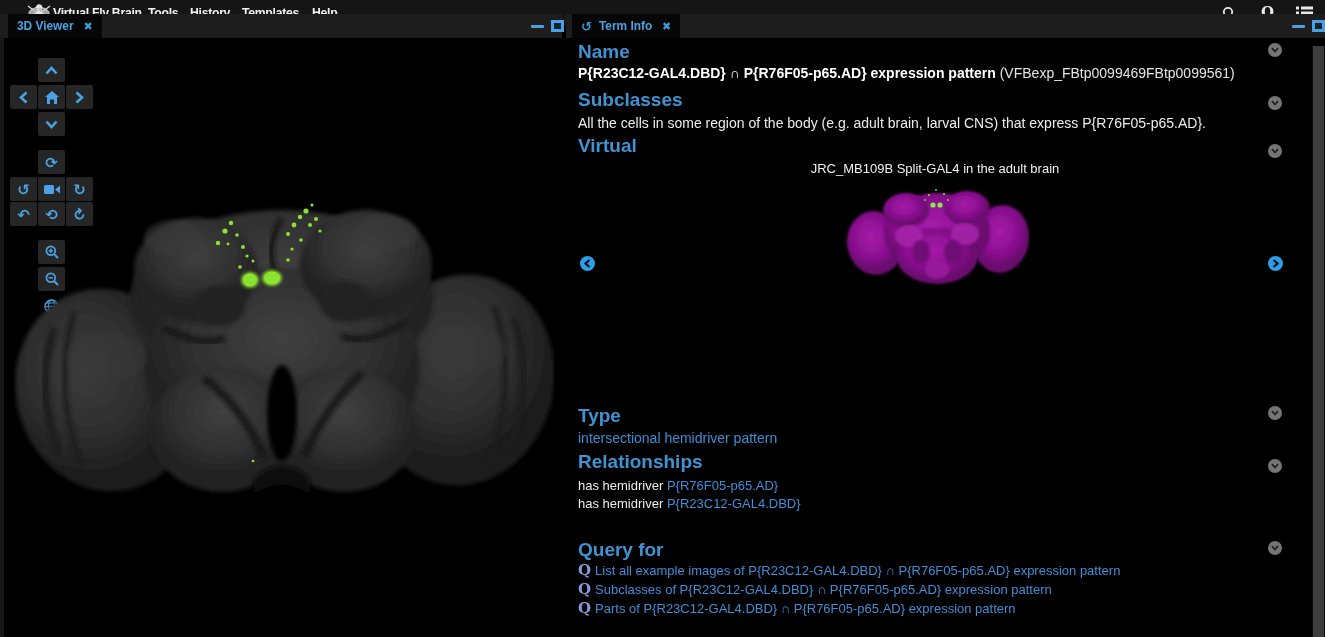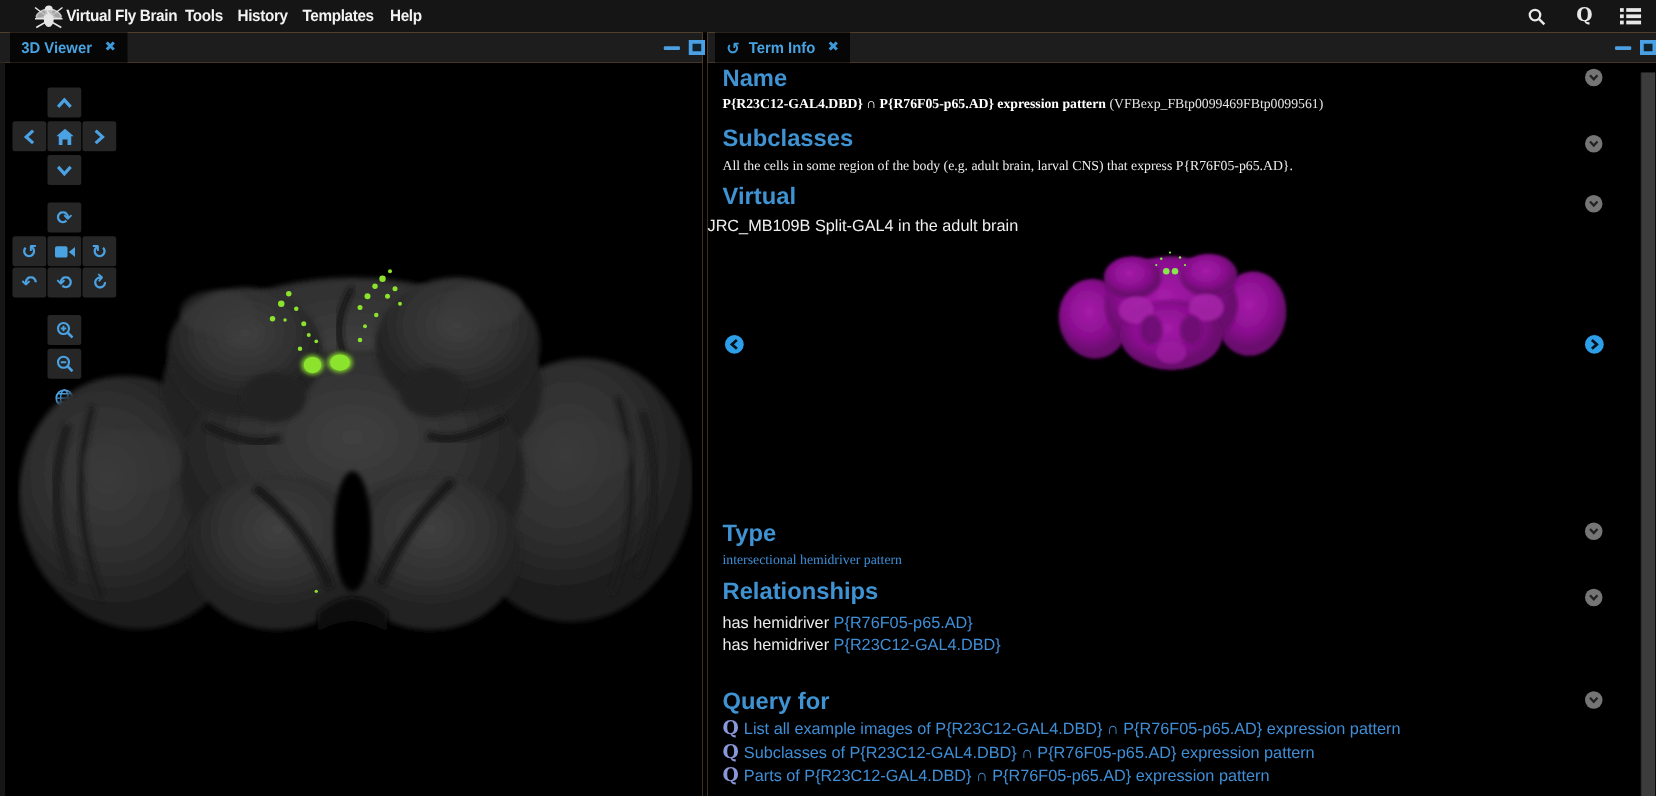--- a/index.html
+++ b/index.html
@@ -4,46 +4,46 @@
 <style>
   html,body{margin:0;padding:0;background:#000;}
   .app{position:relative;width:1325px;height:637px;background:#000;overflow:hidden;
        font-family:"Liberation Sans","DejaVu Sans",sans-serif;-webkit-font-smoothing:antialiased;}
   
   .topbar{position:absolute;left:0;top:0;width:1325px;height:26px;background:#151515;border-bottom:1px solid #000;}
   .menu-item{position:absolute;top:5px;color:#f2f2f2;font-size:13px;font-weight:bold;letter-spacing:-.3px;
              transform:scaleX(.94);transform-origin:left;cursor:default;}
   .top-icon{position:absolute;top:4px;color:#e8e8e8;}
   
-  .panel{position:absolute;top:26px;bottom:0;background:#fdba74;}
+  .panel{position:absolute;top:14px;bottom:0;background:#6d28d9;}
   .panel-header{position:absolute;left:0;top:0;right:0;height:24px;background:#1d1d1d;}
   .tab{position:absolute;top:0;height:24px;background:#060606;display:flex;align-items:center;
        padding:0 9px;gap:7px;}
   .tab-label{color:#48a3e2;font-size:12.5px;font-weight:bold;transform:scaleX(.95);transform-origin:left;}
   .tab-close{color:#3d9ad9;font-size:11px;font-weight:bold;line-height:1;}
   .tab-hist{color:#3d9ad9;font-size:13px;font-weight:bold;line-height:1;}
   .win-min{position:absolute;width:13px;height:3px;background:#4aa0e2;border-radius:1px;}
   .win-max{position:absolute;width:7px;height:6px;border:3px solid #4aa0e2;background:#10222e;}
   .panel-content{position:absolute;left:0;top:24px;right:0;bottom:0;background:#000;}
   
   .ctl{position:absolute;width:27px;height:24px;background:#262626;border-radius:2px;
        display:flex;align-items:center;justify-content:center;color:#4aa2e2;
        font-size:15px;font-weight:bold;line-height:1;}
   .ctl.flat{background:transparent;}
   .ctl svg{display:block;}
   .edge-strip{position:absolute;left:0;top:0;bottom:0;width:4px;background:#161616;}
   
   .sec-label{position:absolute;color:#3f93d2;font-size:19px;font-weight:bold;}
-  .body-text{position:absolute;color:#ececec;font-size:11px;font-family:Liberation Serif, serif;}
+  .body-text{position:absolute;color:#ececec;font-size:14px;}
   .name-bold{font-weight:bold;color:#fff;}
   .name-id{color:#e4e4e4;}
   .link{color:#3f8ed6;}
   .pred{color:#ececec;font-weight:normal;}
   .rel-row{position:absolute;font-size:13px;}
-  .caption{position:absolute;left:0;width:738px;text-align:left;color:#f0f0f0;font-size:13px;}
+  .caption{position:absolute;left:0;width:738px;text-align:center;color:#f0f0f0;font-size:13px;}
   .query-row{position:absolute;font-size:13px;color:#3f8ed6;display:flex;align-items:center;gap:4px;}
   .q-glyph{color:#8a97d8;font-weight:bold;font-size:15px;font-family:"DejaVu Serif",serif;line-height:1;}
   .toggle{position:absolute;width:14px;height:14px;border-radius:50%;background:#757575;
           display:flex;align-items:center;justify-content:center;}
   .car-arrow{position:absolute;width:15px;height:15px;border-radius:50%;background:#2d9fe8;
              display:flex;align-items:center;justify-content:center;}
   .scrollbar{position:absolute;right:0;top:32px;bottom:0;width:13px;background:#0d0d0d;}
   .scroll-thumb{position:absolute;left:1px;right:1px;top:0;bottom:0;background:#3c3c3c;}
 </style>
 </head>

